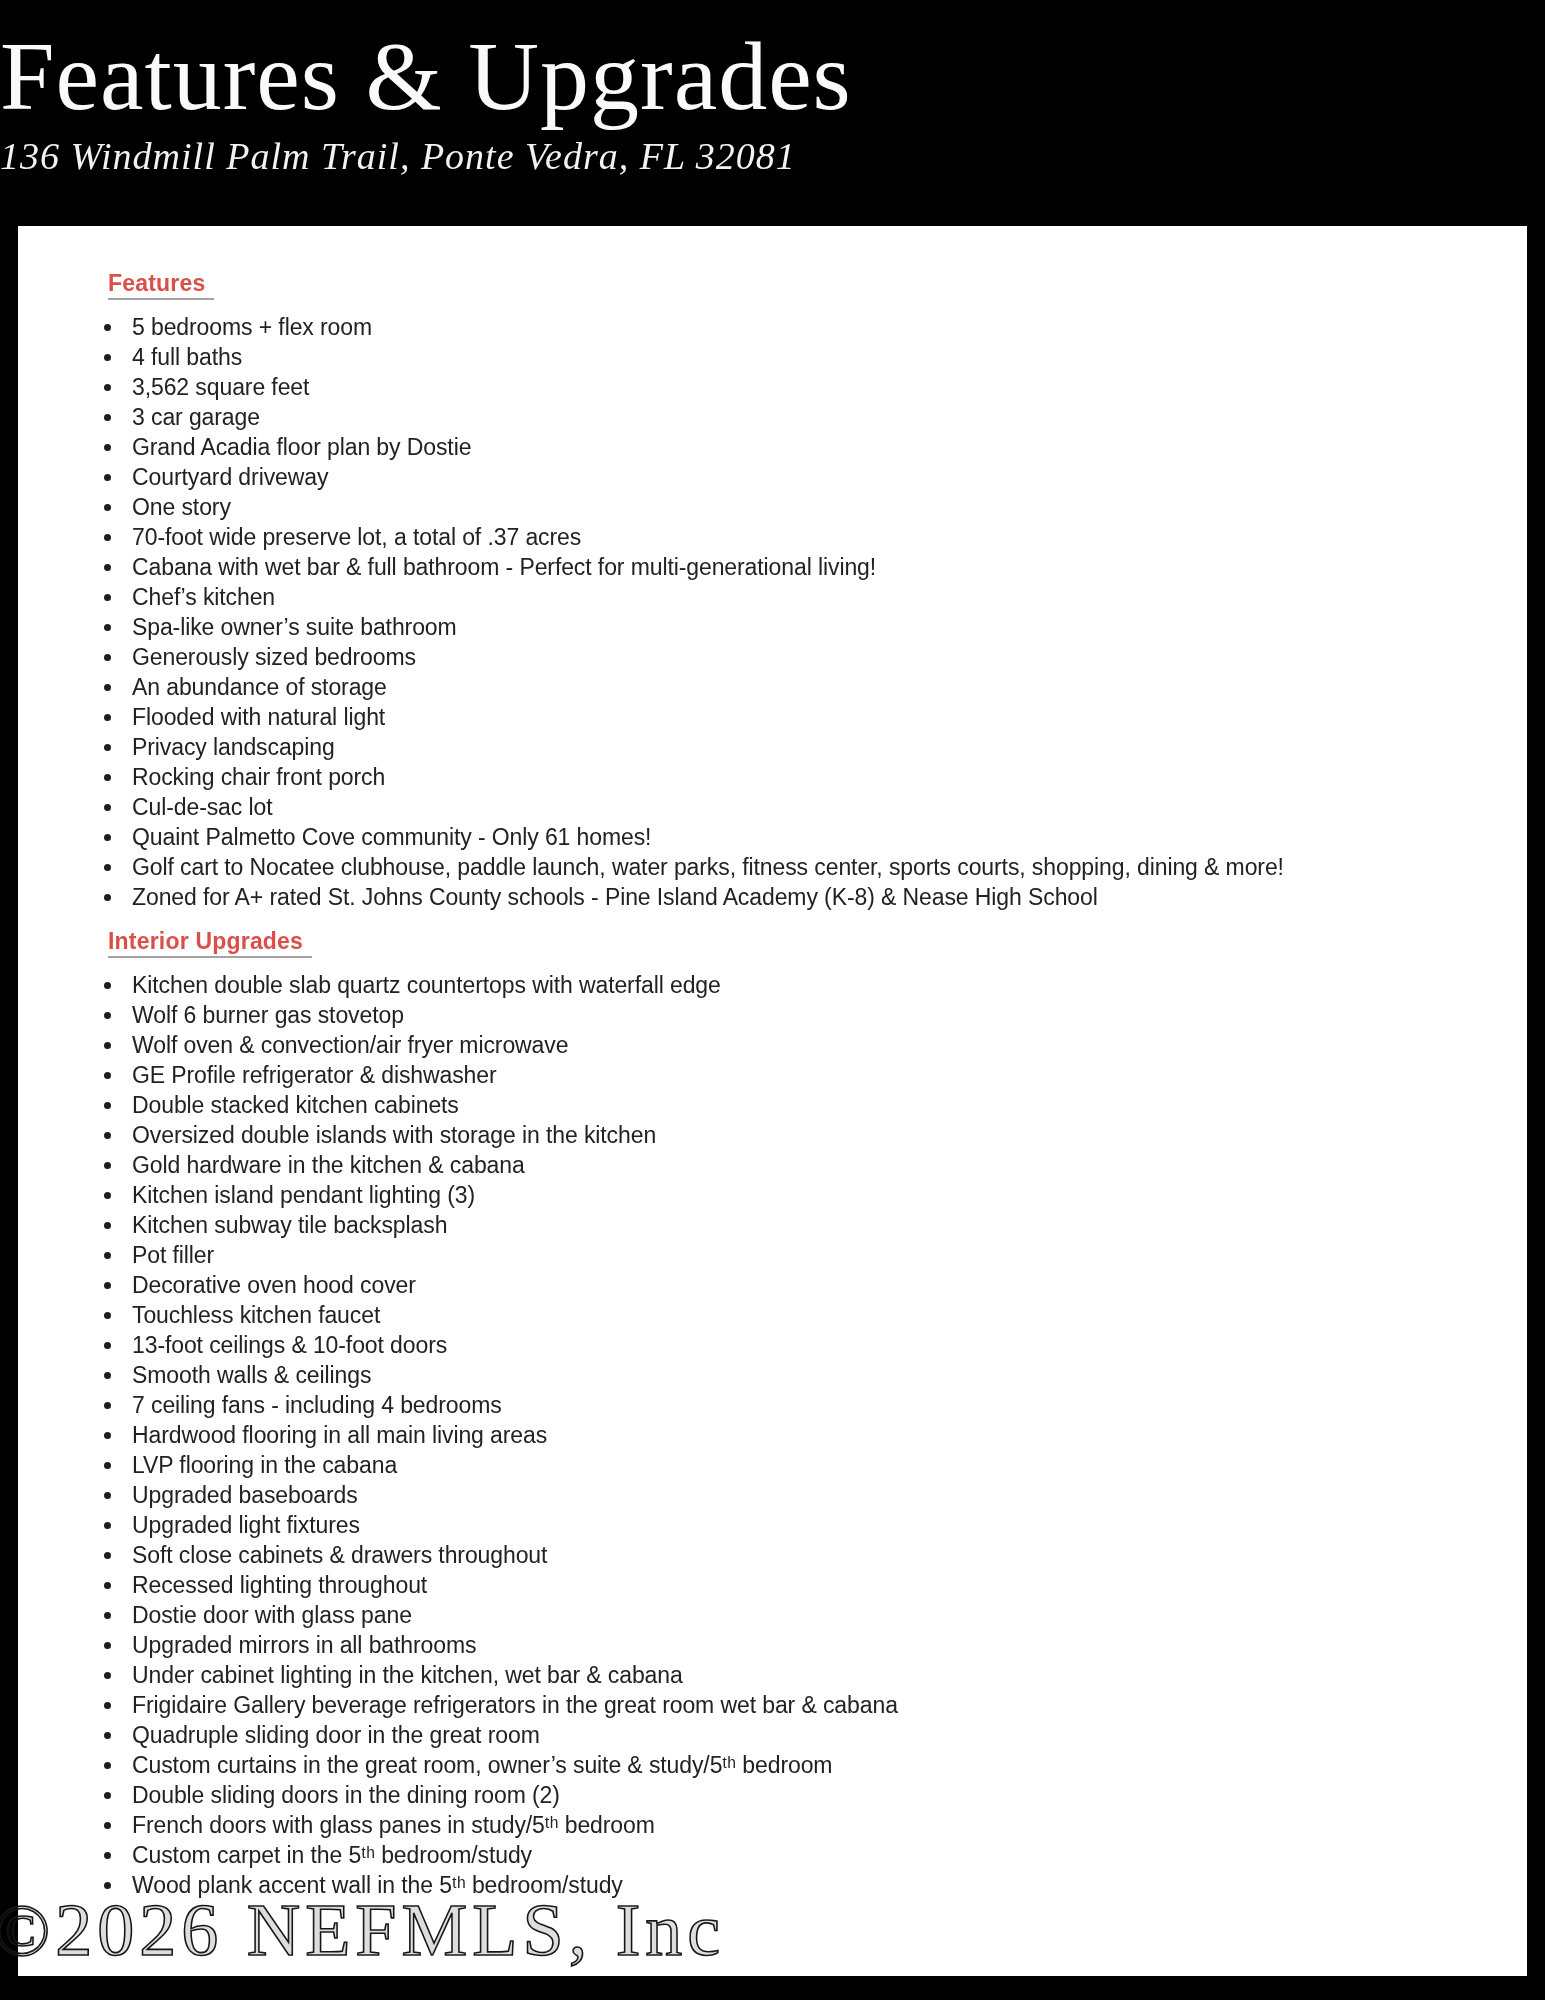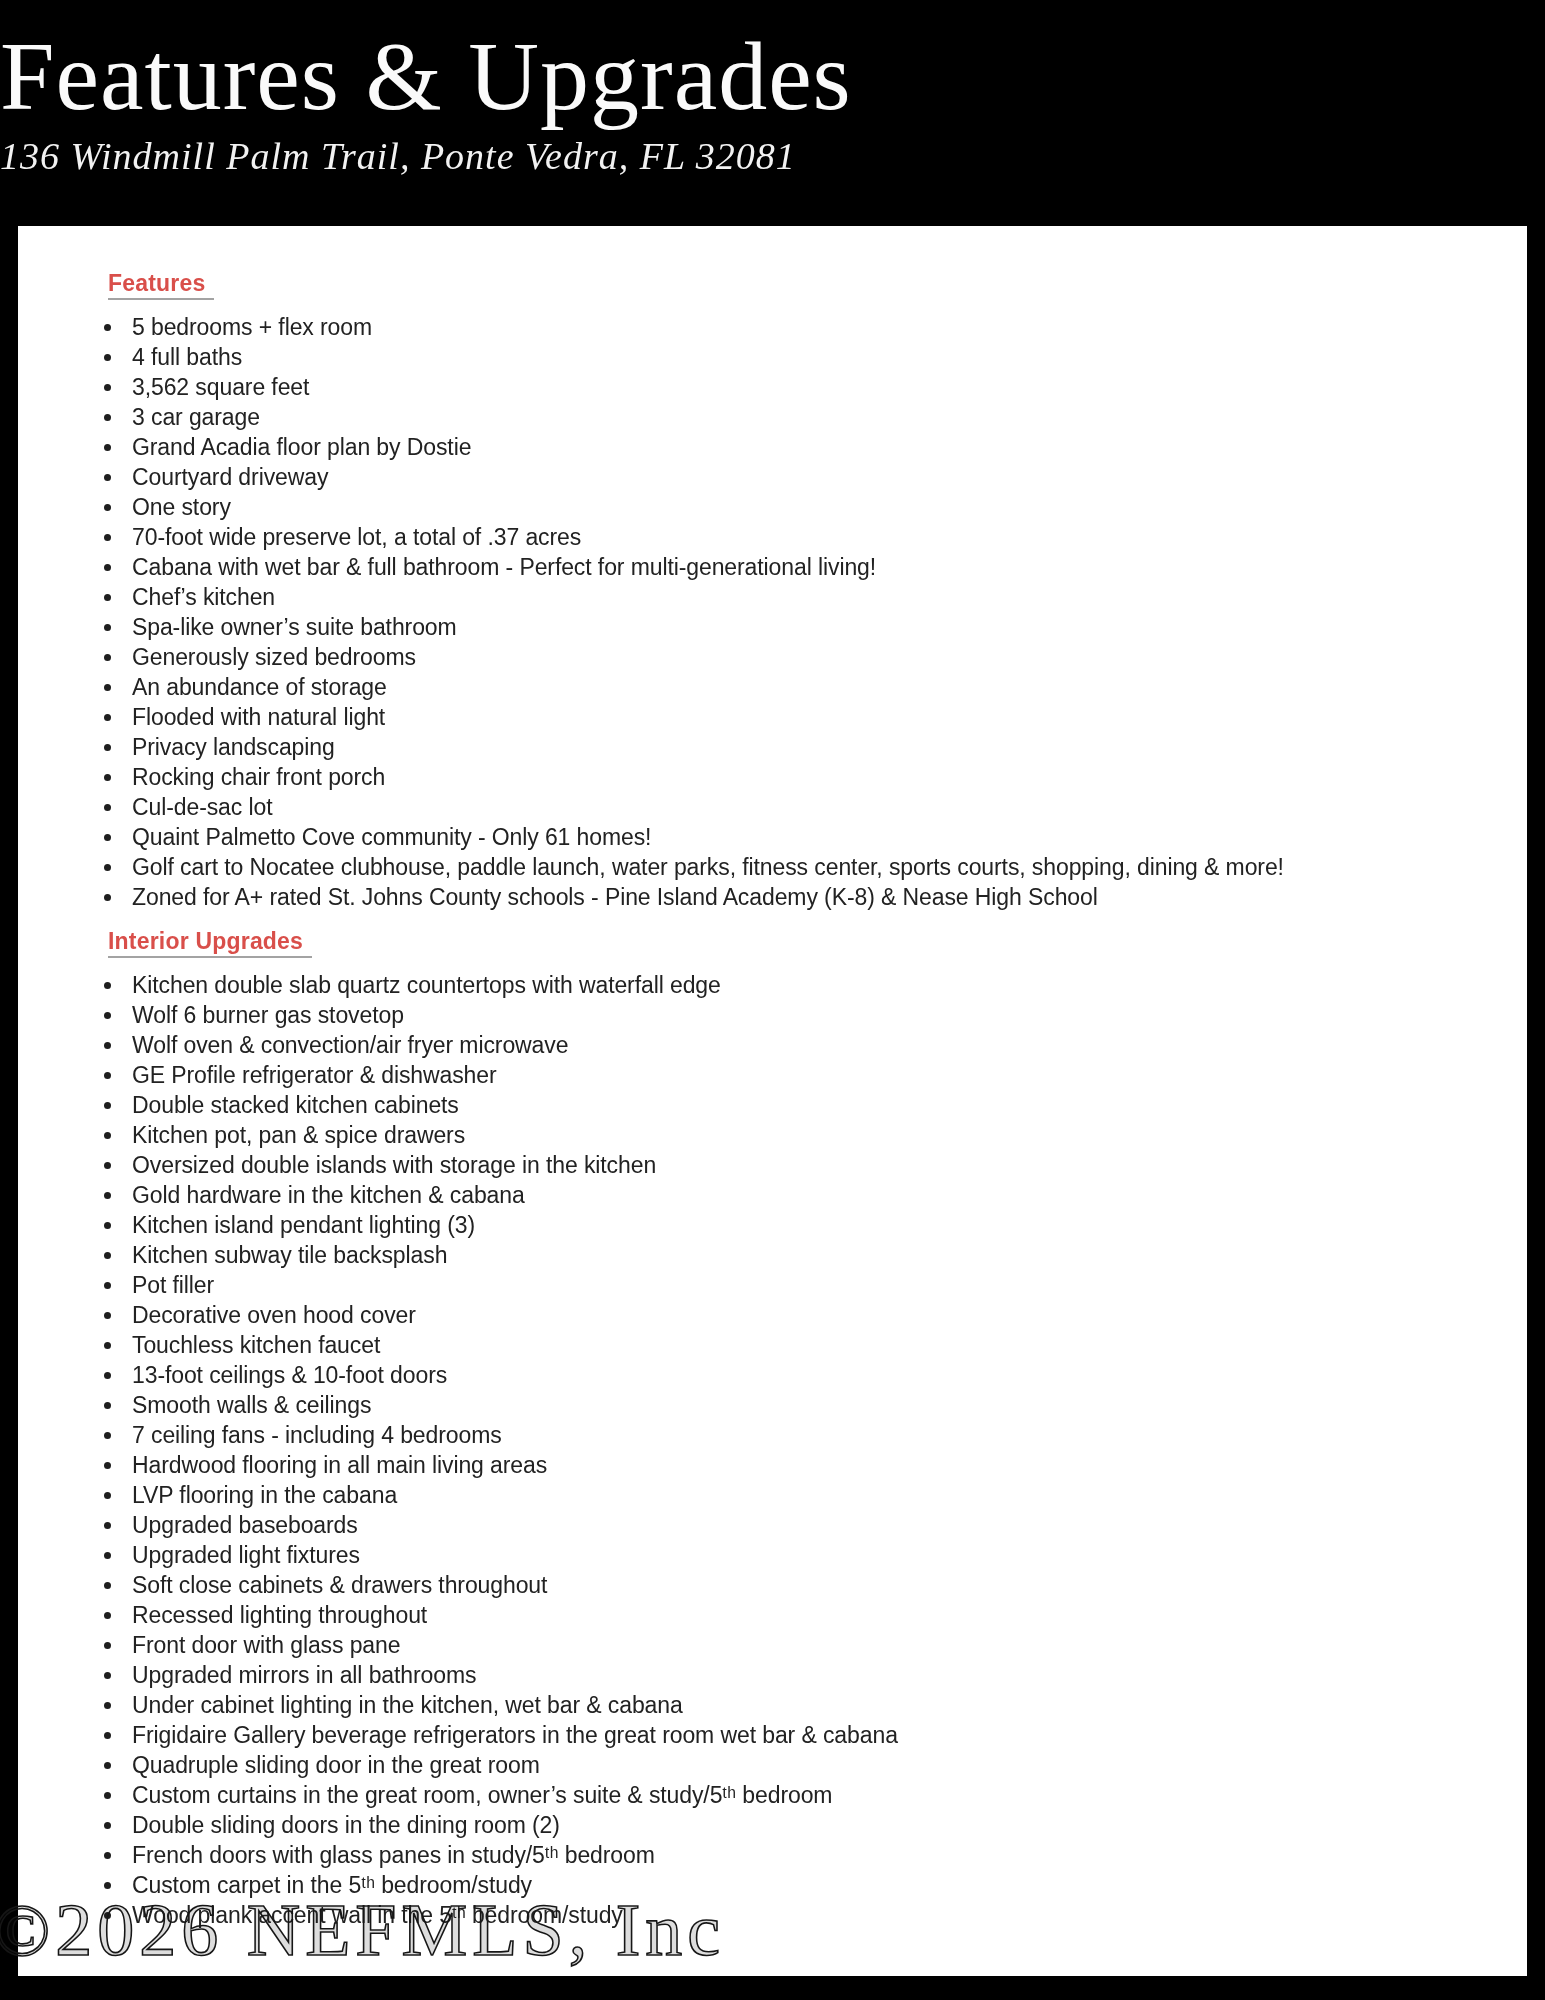--- a/index.html
+++ b/index.html
@@ -128,38 +128,37 @@
     </div>
 
     <div class="section">
       <h2 class="section-heading">Interior Upgrades</h2>
       <ul class="feature-list">
           <li>Kitchen double slab quartz countertops with waterfall edge</li>
           <li>Wolf 6 burner gas stovetop</li>
           <li>Wolf oven &amp; convection/air fryer microwave</li>
           <li>GE Profile refrigerator &amp; dishwasher</li>
           <li>Double stacked kitchen cabinets</li>
-          <li>Kitchen pot, pan &amp; spice drawers</li>
           <li>Oversized double islands with storage in the kitchen</li>
           <li>Gold hardware in the kitchen &amp; cabana</li>
           <li>Kitchen island pendant lighting (3)</li>
           <li>Kitchen subway tile backsplash</li>
           <li>Pot filler</li>
           <li>Decorative oven hood cover</li>
           <li>Touchless kitchen faucet</li>
           <li>13-foot ceilings &amp; 10-foot doors</li>
           <li>Smooth walls &amp; ceilings</li>
           <li>7 ceiling fans - including 4 bedrooms</li>
           <li>Hardwood flooring in all main living areas</li>
           <li>LVP flooring in the cabana</li>
           <li>Upgraded baseboards</li>
           <li>Upgraded light fixtures</li>
           <li>Soft close cabinets &amp; drawers throughout</li>
           <li>Recessed lighting throughout</li>
-          <li>Front door with glass pane</li>
+          <li>Dostie door with glass pane</li>
           <li>Upgraded mirrors in all bathrooms</li>
           <li>Under cabinet lighting in the kitchen, wet bar &amp; cabana</li>
           <li>Frigidaire Gallery beverage refrigerators in the great room wet bar &amp; cabana</li>
           <li>Quadruple sliding door in the great room</li>
           <li>Custom curtains in the great room, owner’s suite &amp; study/5ᵗʰ bedroom</li>
           <li>Double sliding doors in the dining room (2)</li>
           <li>French doors with glass panes in study/5ᵗʰ bedroom</li>
           <li>Custom carpet in the 5ᵗʰ bedroom/study</li>
           <li>Wood plank accent wall in the 5ᵗʰ bedroom/study</li>
         </ul>

